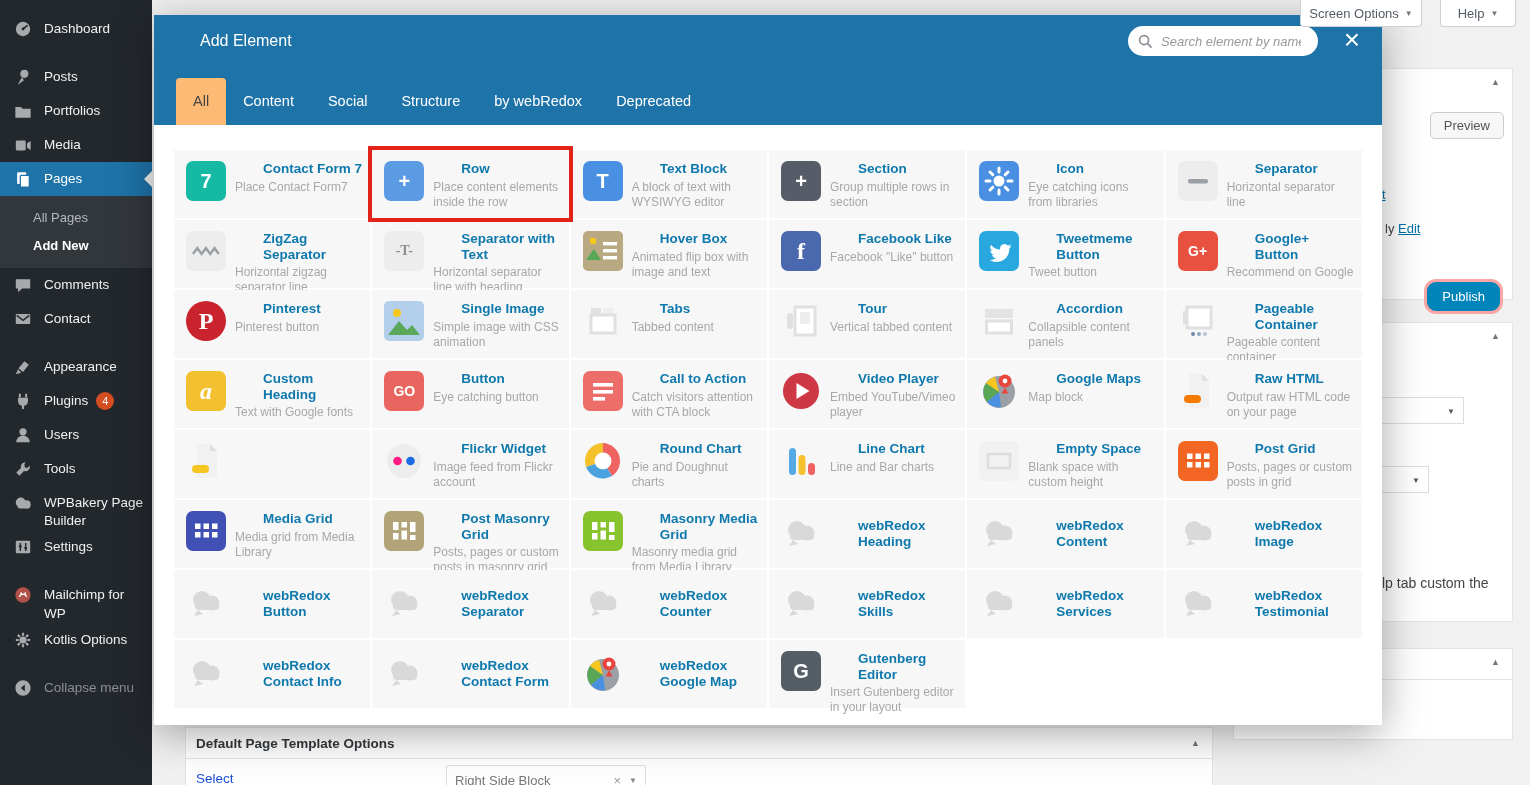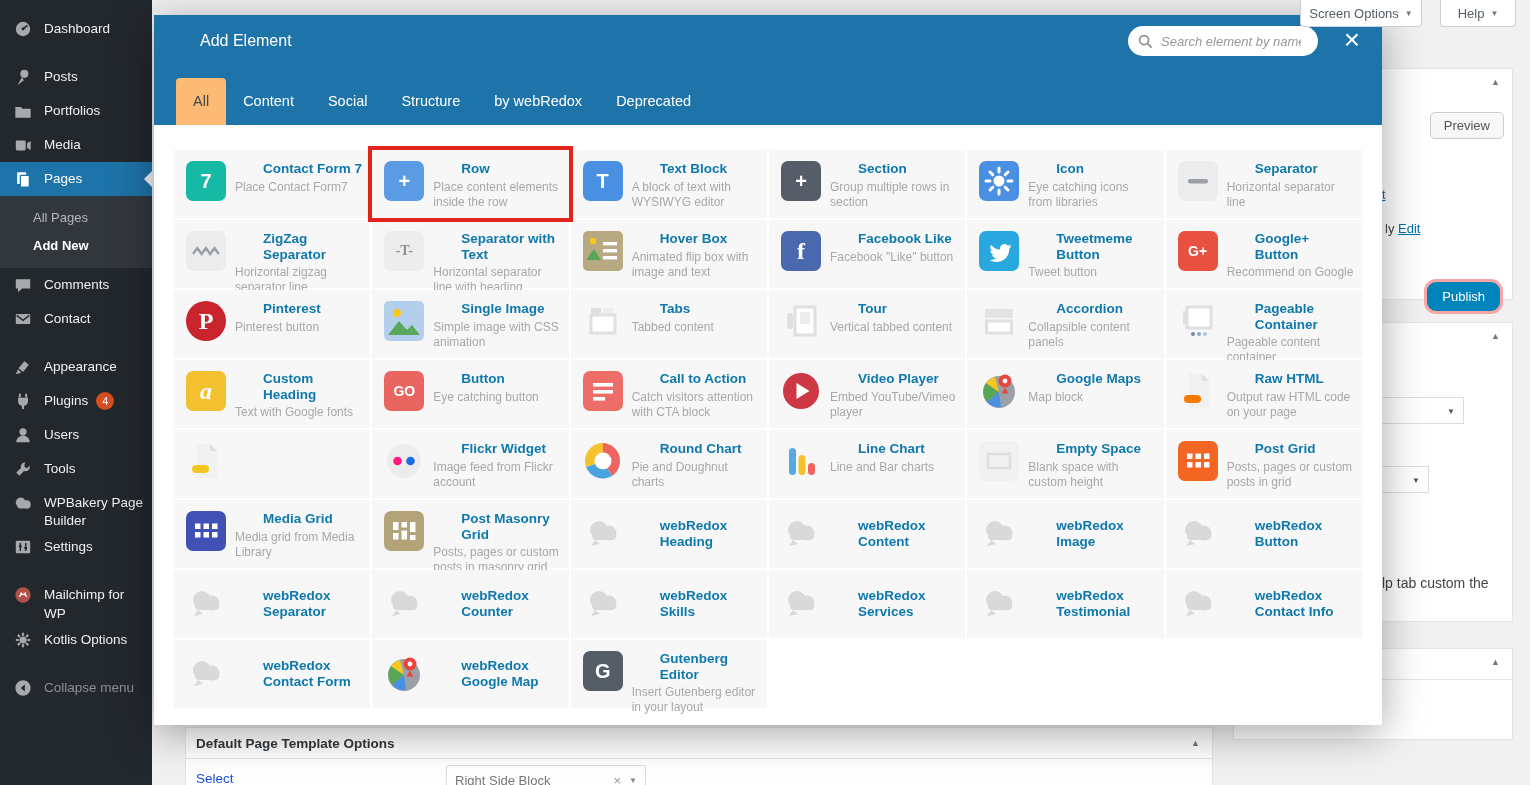--- a/index.html
+++ b/index.html
@@ -664,20 +664,37 @@
                   <rect x="9" y="22" width="5.5" height="6.5"></rect>
                   <rect x="17.5" y="19.5" width="5.5" height="9"></rect>
                   <rect x="26" y="24" width="5.5" height="5"></rect>
                 </g>
               </svg></span>
             <div class="ctext">
               <div class="t">Post Masonry Grid</div>
               <div class="d">Posts, pages or custom posts in masonry grid</div>
             </div>
           </div>
+          <div class="card">
+            <span class="cicon"><svg viewBox="0 0 40 40" width="40" height="40">
+                <rect width="40" height="40" rx="7" fill="#86c32d"></rect>
+                <g fill="#fff">
+                  <rect x="9" y="11" width="5.5" height="8"></rect>
+                  <rect x="17.5" y="11" width="5.5" height="5.5"></rect>
+                  <rect x="26" y="11" width="5.5" height="10"></rect>
+                  <rect x="9" y="22" width="5.5" height="6.5"></rect>
+                  <rect x="17.5" y="19.5" width="5.5" height="9"></rect>
+                  <rect x="26" y="24" width="5.5" height="5"></rect>
+                </g>
+              </svg></span>
+            <div class="ctext">
+              <div class="t">Masonry Media Grid</div>
+              <div class="d">Masonry media grid from Media Library</div>
+            </div>
+          </div>
           <div class="card center">
             <span class="cicon"><svg viewBox="0 0 40 40" width="40" height="40">
                 <g fill="#d9d9d9">
                   <circle cx="16" cy="16" r="9"></circle>
                   <circle cx="26" cy="19" r="7.5"></circle>
                   <rect x="9" y="17" width="24" height="9" rx="4"></rect>
                   <path d="M12 26l-4 6 9-2z"></path>
                 </g>
               </svg></span>
             <div class="ctext">

